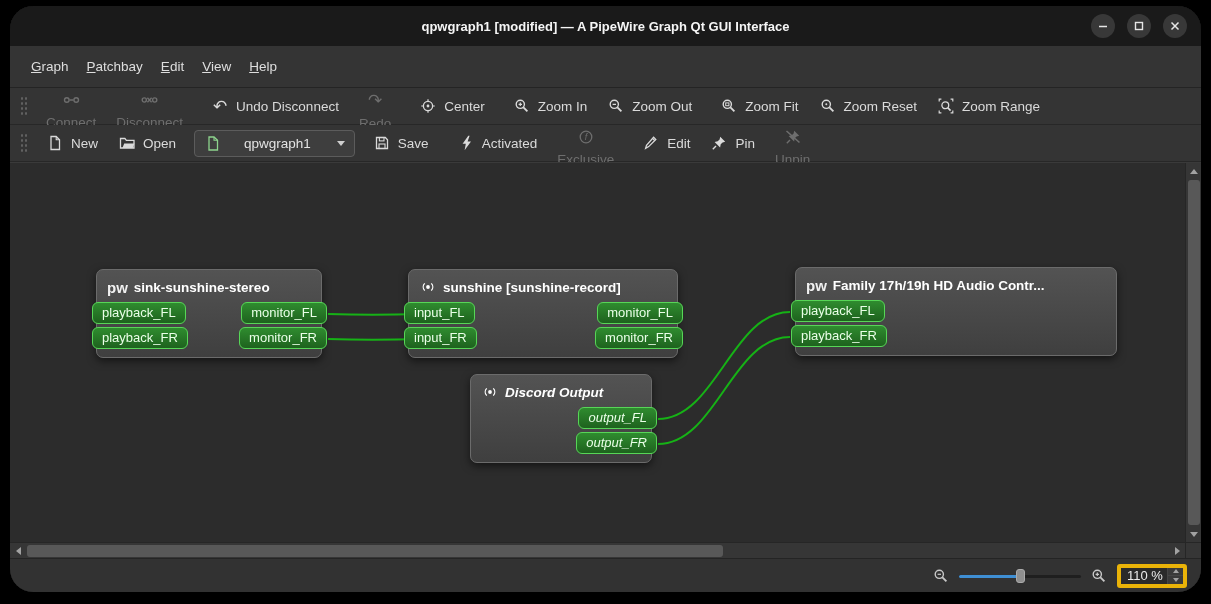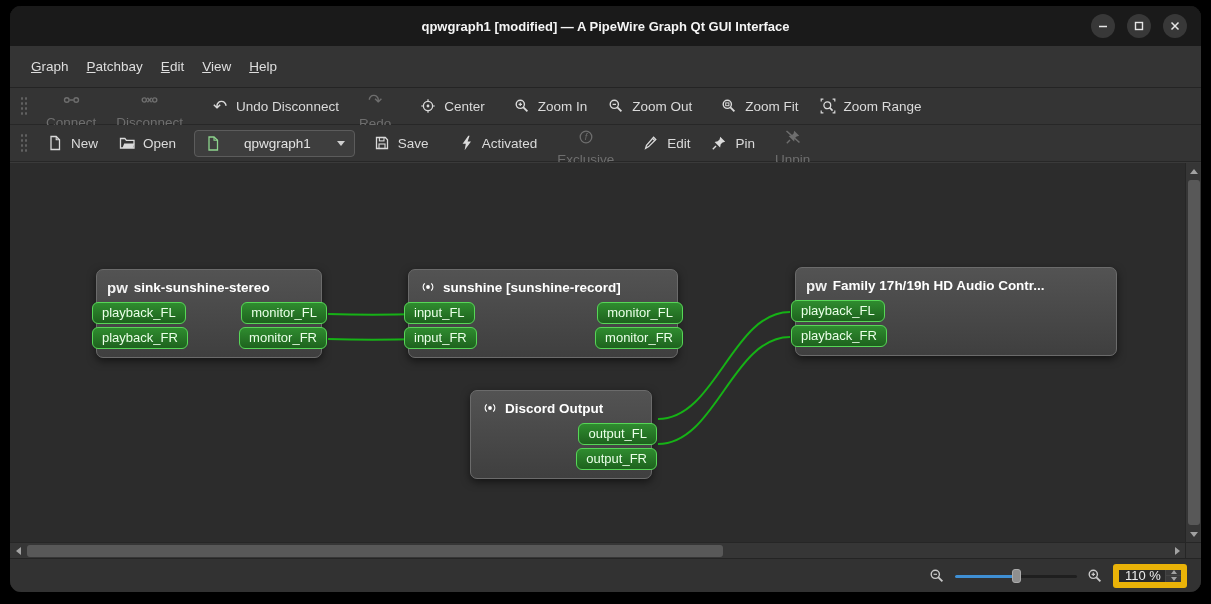--- a/index.html
+++ b/index.html
@@ -1,20 +1,20 @@
 <!DOCTYPE html>
 <html><head>
 <meta charset="utf-8">
 <style>
   * { box-sizing: border-box; margin: 0; padding: 0; }
   html, body { width: 1211px; height: 604px; background: #000; overflow: hidden;
                font-family: "Liberation Sans", sans-serif; }
 
   .window { position: absolute; left: 10px; top: 6px; width: 1191px; height: 586px;
-            background: #303030; border-radius: 11px; overflow: hidden;
+            background: #303030; border-radius: 23px; overflow: hidden;
             display: flex; flex-direction: column; box-shadow: inset 0 0 0 1px #101010; }
 
   
   .titlebar { height: 40px; background: #1a1a1a; display: flex; align-items: center;
               justify-content: center; position: relative; flex: 0 0 auto; }
   .title-text { color: #f5f5f5; font-size: 13px; font-weight: bold; }
   .win-controls { position: absolute; right: 14px; display: flex; gap: 12px; }
   .win-btn { width: 24px; height: 24px; border-radius: 50%; background: #383838;
              display: flex; align-items: center; justify-content: center; color: #e2e2e2; }
 
@@ -89,21 +89,21 @@
   
   .statusbar { height: 34px; background: #323232; border-top: 1px solid #242424; display: flex;
                align-items: center; justify-content: flex-end; gap: 10px; padding: 0 14px; flex: 0 0 auto; }
   .sicon { color: #c9c9c9; display: flex; }
   .slider { position: relative; width: 122px; height: 16px; }
   .slider-track { position: absolute; left: 0; right: 0; top: 7px; height: 3px; background: #1f1f1f; border-radius: 2px; }
   .slider-fill  { position: absolute; left: 0; width: 50%; top: 7px; height: 3px; background: #3f8fd4; border-radius: 2px; }
   .slider-handle { position: absolute; left: calc(50% - 4px); top: 1px; width: 9px; height: 14px;
                    background: #8f8f8f; border: 1px solid #ababab; border-radius: 3px; }
   .spinbox { display: flex; align-items: center; height: 24px; background: #2a2a2a;
-             border: 6px solid #eab308; border-radius: 3px; overflow: hidden; }
+             border: 4px solid #eab308; border-radius: 3px; overflow: hidden; }
   .spin-input { width: 46px; height: 100%; background: transparent; border: none; outline: none;
                 color: #ececec; font-size: 13px; font-family: inherit; padding: 0 4px 0 6px; }
   .spin-arrows { display: flex; flex-direction: column; width: 16px; height: 100%; border-left: 1px solid #454545; }
   .spin-btn { flex: 1; display: flex; align-items: center; justify-content: center; background: #3a3a3a; }
   .spin-btn + .spin-btn { border-top: 1px solid #454545; }
 
   u { text-decoration: underline; }
   svg { display: block; }
 </style>
 </head>
@@ -220,20 +220,30 @@
       <span class="ticon">
         <svg width="16" height="16" viewBox="0 0 16 16">
             <circle cx="6.3" cy="6.3" r="4.1" fill="none" stroke="currentColor" stroke-width="1.4"></circle>
             <path d="M9.4 9.4 L13.4 13.4" stroke="currentColor" stroke-width="1.8"></path>
             <rect x="4.7" y="4.9" width="3.2" height="2.8" fill="none" stroke="currentColor" stroke-width="1"></rect>
           </svg>
       </span>
       <span>Zoom Fit</span>
     </div>
 
+    <div class="tbtn">
+      <span class="ticon">
+        <svg width="16" height="16" viewBox="0 0 16 16">
+            <circle cx="6.3" cy="6.3" r="4.1" fill="none" stroke="currentColor" stroke-width="1.4"></circle>
+            <path d="M9.4 9.4 L13.4 13.4" stroke="currentColor" stroke-width="1.8"></path>
+            <circle cx="6.3" cy="6.3" r="1" fill="currentColor"></circle>
+          </svg>
+      </span>
+      <span>Zoom Reset</span>
+    </div>
 
     <div class="tbtn">
       <span class="ticon">
         <svg width="16" height="16" viewBox="0 0 16 16">
             <path d="M1.2 3.4 V1.2 H3.4 M12.6 1.2 h2.2 v2.2 M14.8 12.6 v2.2 h-2.2 M3.4 14.8 H1.2 v-2.2" fill="none" stroke="currentColor" stroke-width="1.2"></path>
             <circle cx="7.3" cy="7.3" r="3.4" fill="none" stroke="currentColor" stroke-width="1.3"></circle>
             <path d="M9.9 9.9 L12.6 12.6" stroke="currentColor" stroke-width="1.6"></path>
           </svg>
       </span>
       <span>Zoom Range</span>
@@ -391,21 +401,21 @@
           <span>Family 17h/19h HD Audio Contr...</span>
         </div>
         <div class="prow only-in">
           <span class="port in">playback_FL</span>
         </div>
         <div class="prow only-in">
           <span class="port in">playback_FR</span>
         </div>
       </div>
 
-      <div class="node" style="left:460px; top:227px; width:182px;">
+      <div class="node" style="left:460px; top:211px; width:182px;font-style:italic;">
         <div class="node-header">
           <span class="ticon">
             <svg width="16" height="16" viewBox="0 0 16 16">
                 <circle cx="8" cy="8" r="1.9" fill="#fff"></circle>
                 <path d="M4.7 4.4 a5.2 5.2 0 0 0 0 7.2 M11.3 4.4 a5.2 5.2 0 0 1 0 7.2" fill="none" stroke="#fff" stroke-width="1.3"></path>
               </svg>
           </span>
           <span>Discord Output</span>
         </div>
         <div class="prow only-out">

